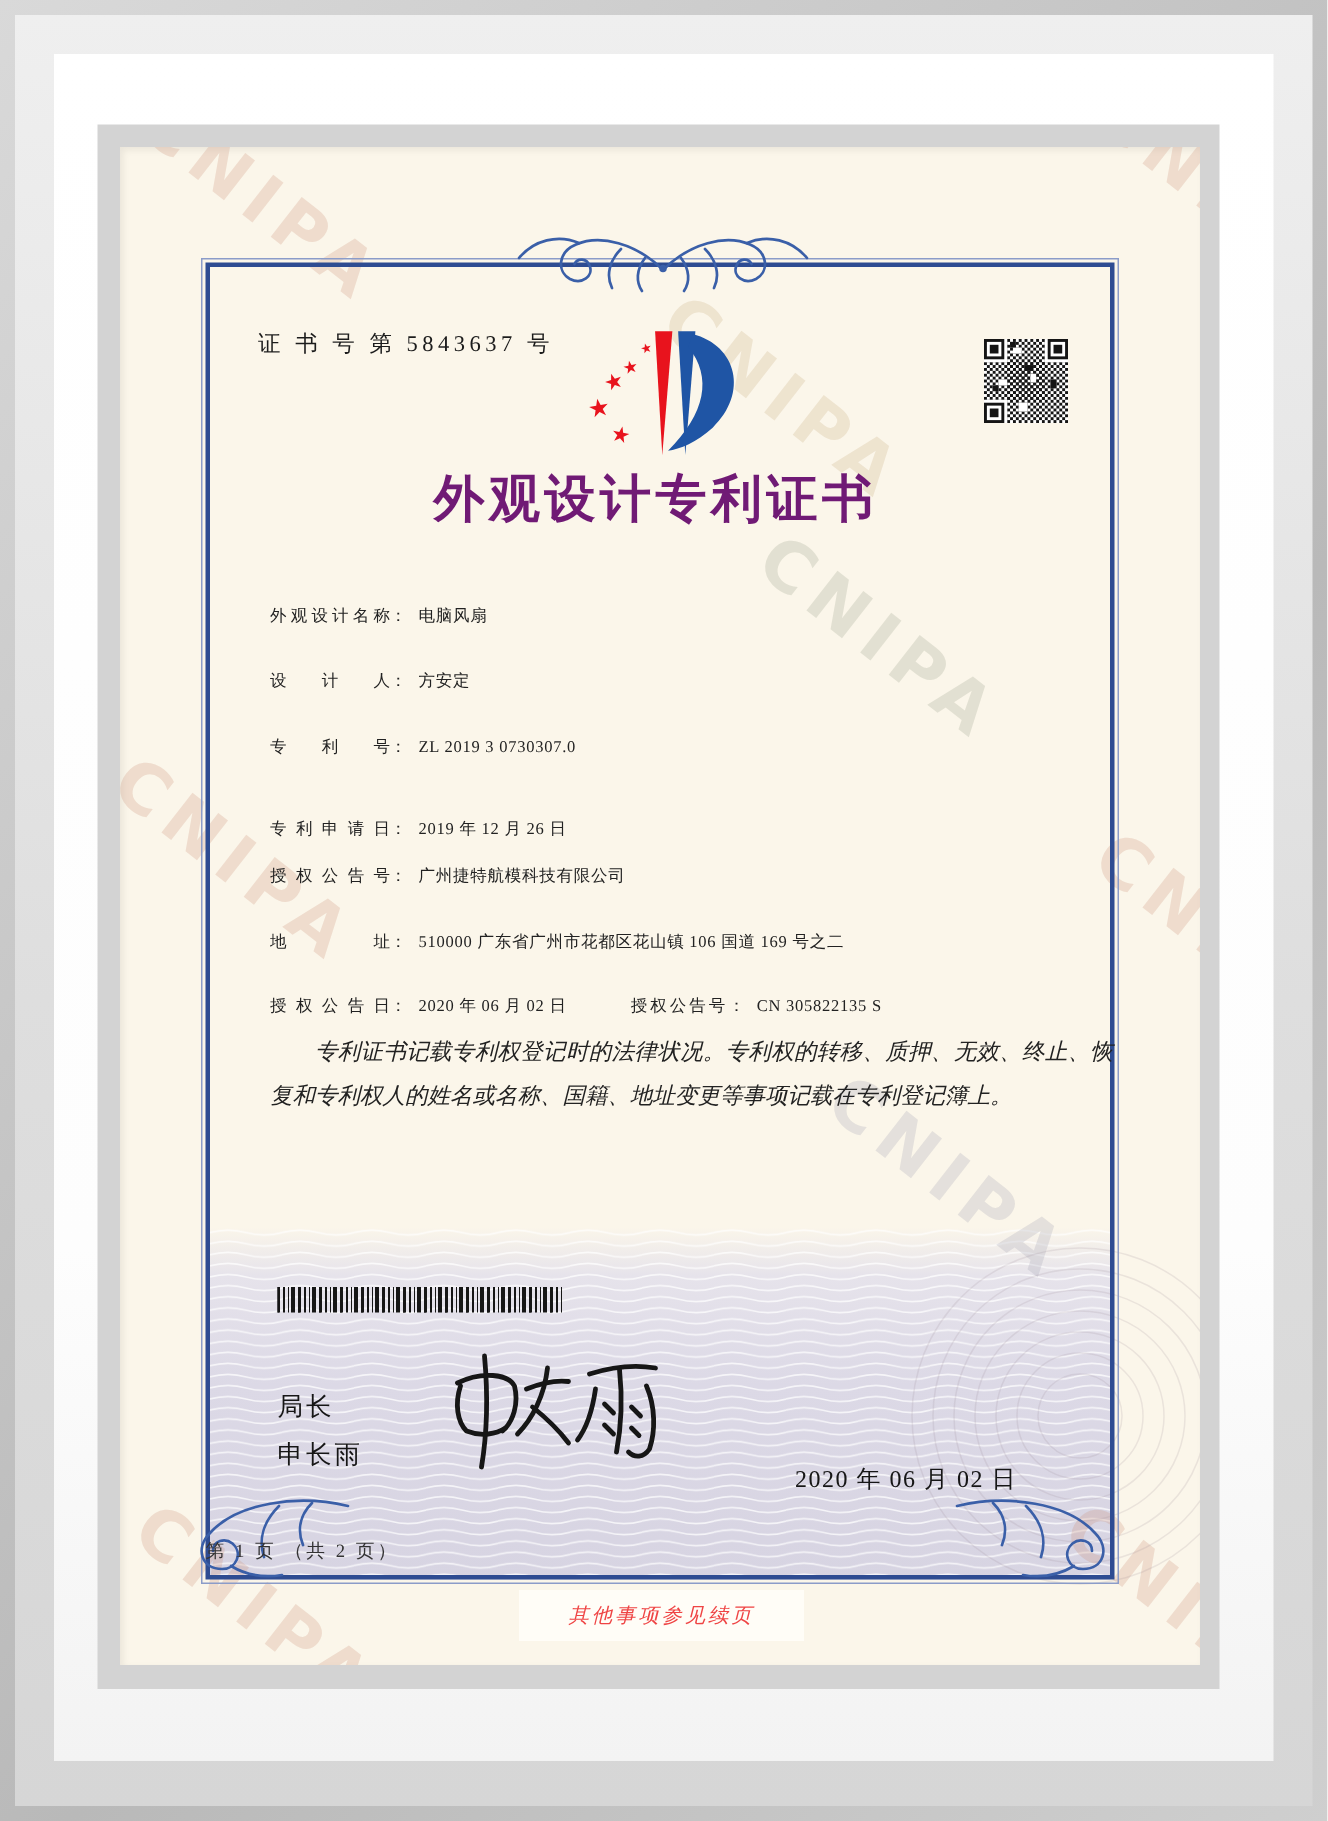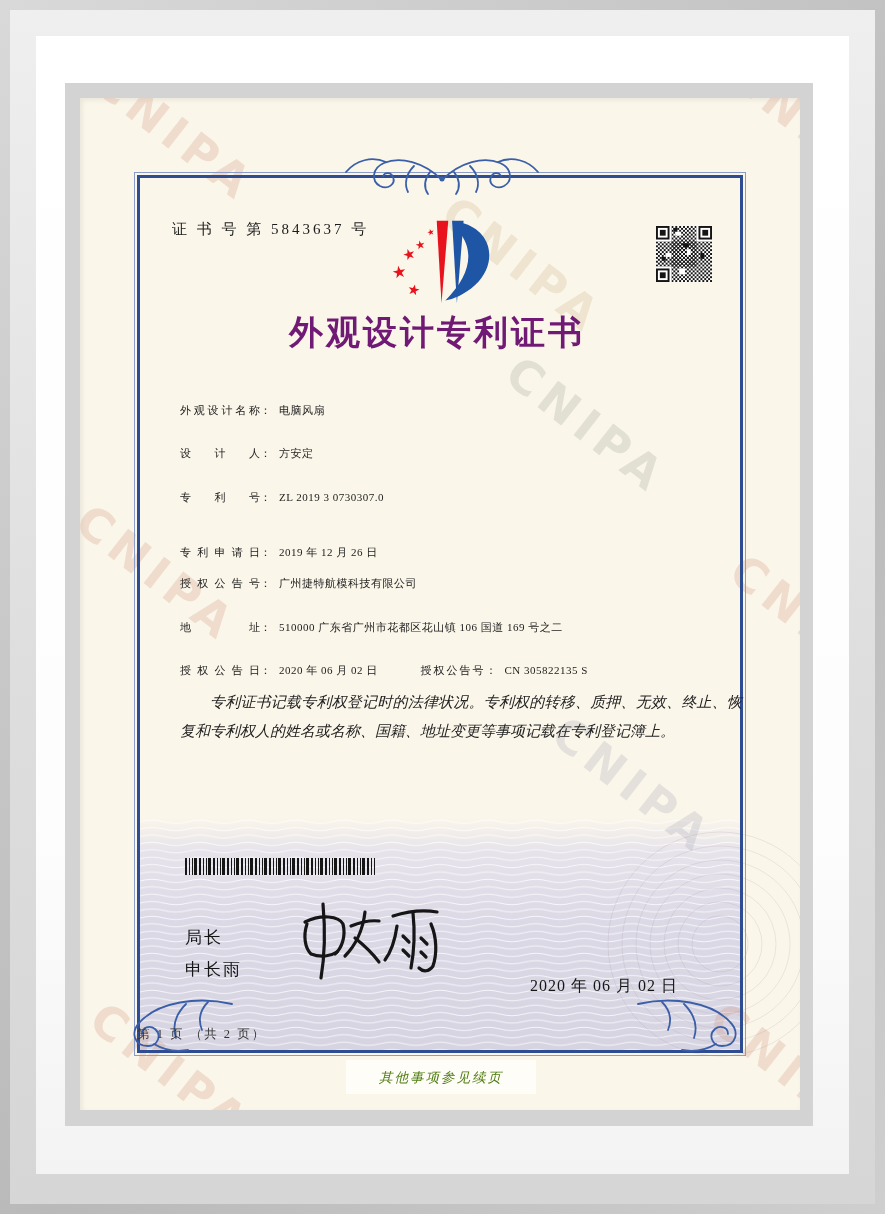--- a/index.html
+++ b/index.html
@@ -56,21 +56,21 @@
        repeating-linear-gradient(90deg,#161616 0 2px,rgba(0,0,0,0) 2px 4px,#161616 4px 5px,rgba(0,0,0,0) 5px 9px,#161616 9px 12px,rgba(0,0,0,0) 12px 14px),
        repeating-linear-gradient(90deg,#161616 0 1px,rgba(0,0,0,0) 1px 7px);}
   .sig-title{position:absolute;left:105px;top:828px;font-size:17px;letter-spacing:2px;z-index:6;color:#161616;}
   .sig-name{position:absolute;left:105px;top:860px;font-size:17px;letter-spacing:2px;z-index:6;color:#161616;}
   .signature{position:absolute;left:205px;top:798px;z-index:6;}
   .issue-date{position:absolute;left:450px;top:878px;font-size:16px;letter-spacing:1px;z-index:6;color:#161616;}
   .pagination{position:absolute;left:57px;top:928px;width:600px;font-size:12.5px;
               letter-spacing:2px;z-index:6;color:#333;}
   .note-box{position:absolute;left:266px;top:962px;width:190px;height:34px;line-height:34px;
             background:#fffdf7;text-align:center;z-index:6;}
-  .note-box span{font-size:13.5px;font-style:italic;letter-spacing:2px;color:#4d7c0f;}
+  .note-box span{font-size:13.5px;font-style:italic;letter-spacing:2px;color:#ef4444;}
 </style>
 </head>
 <body>
 
 <div class="stage">
   <div class="frame-edge"></div>
   <div class="frame-bevel"></div>
   <div class="frame-white"></div>
   <div class="frame-lip"></div>
 

